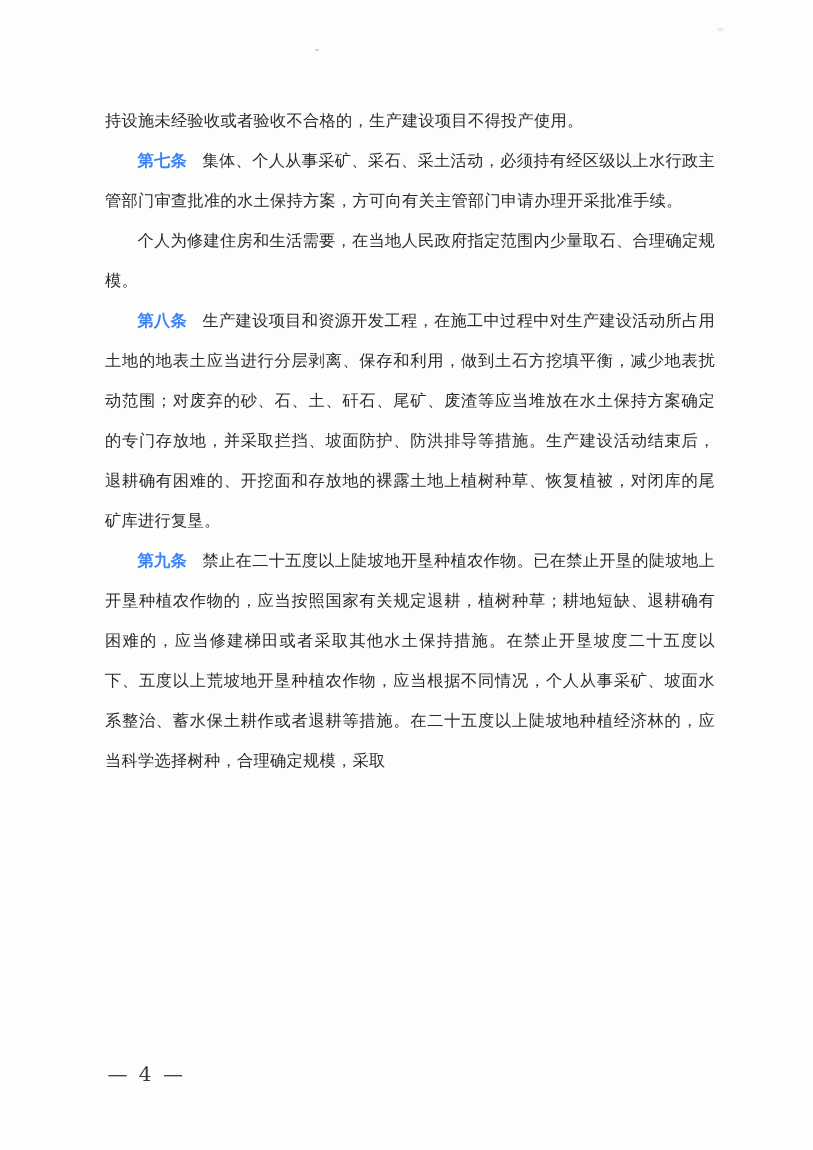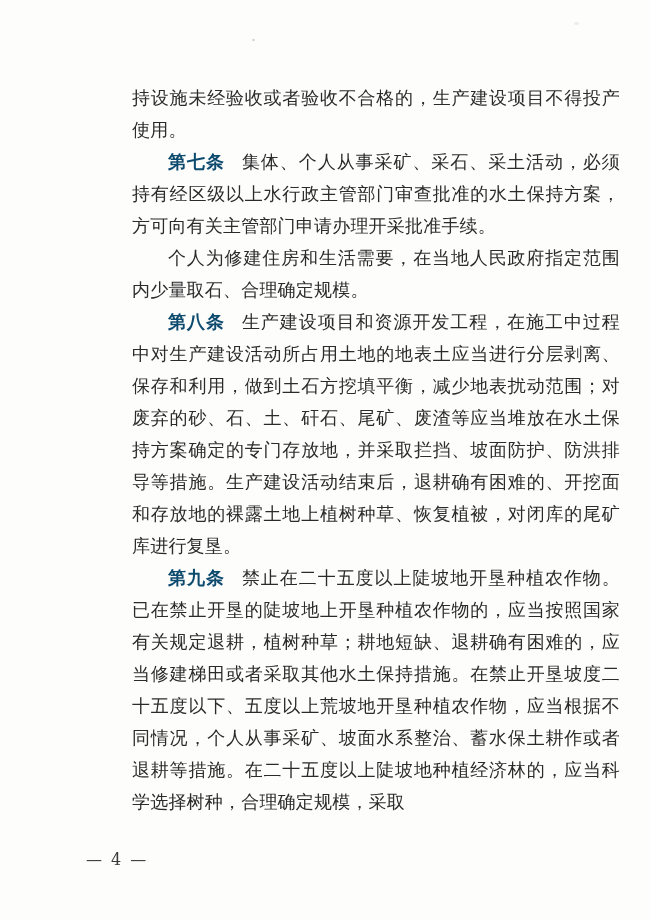--- a/index.html
+++ b/index.html
@@ -17,37 +17,36 @@
     width: 650px;
     height: 920px;
     background: #fdfdfc;
     font-family: "DejaVu Serif", "Liberation Serif", serif;
   }
   .text-block {
     position: absolute;
     left: 84px;
     top: 82px;
     width: 488px;
-    font-size: 18px;
+    font-size: 13px;
     line-height: 32px;
     color: #2b2b2b;
     text-align: justify;
     letter-spacing: 0.2px;
-    margin-left: 48px;
   }
   .para {
     margin: 0;
     text-align: justify;
   }
   .para.indent {
     text-indent: 2em;
   }
   .lead {
     font-weight: 700;
-    color: #0c4a6e;
+    color: #3b82f6;
     margin-right: 0.95em;
   }
   .page-number {
     position: absolute;
     left: 86px;
     top: 850px;
     font-size: 16px;
     letter-spacing: 2px;
     color: #3a3a3a;
     font-family: "DejaVu Serif", "Liberation Serif", serif;

